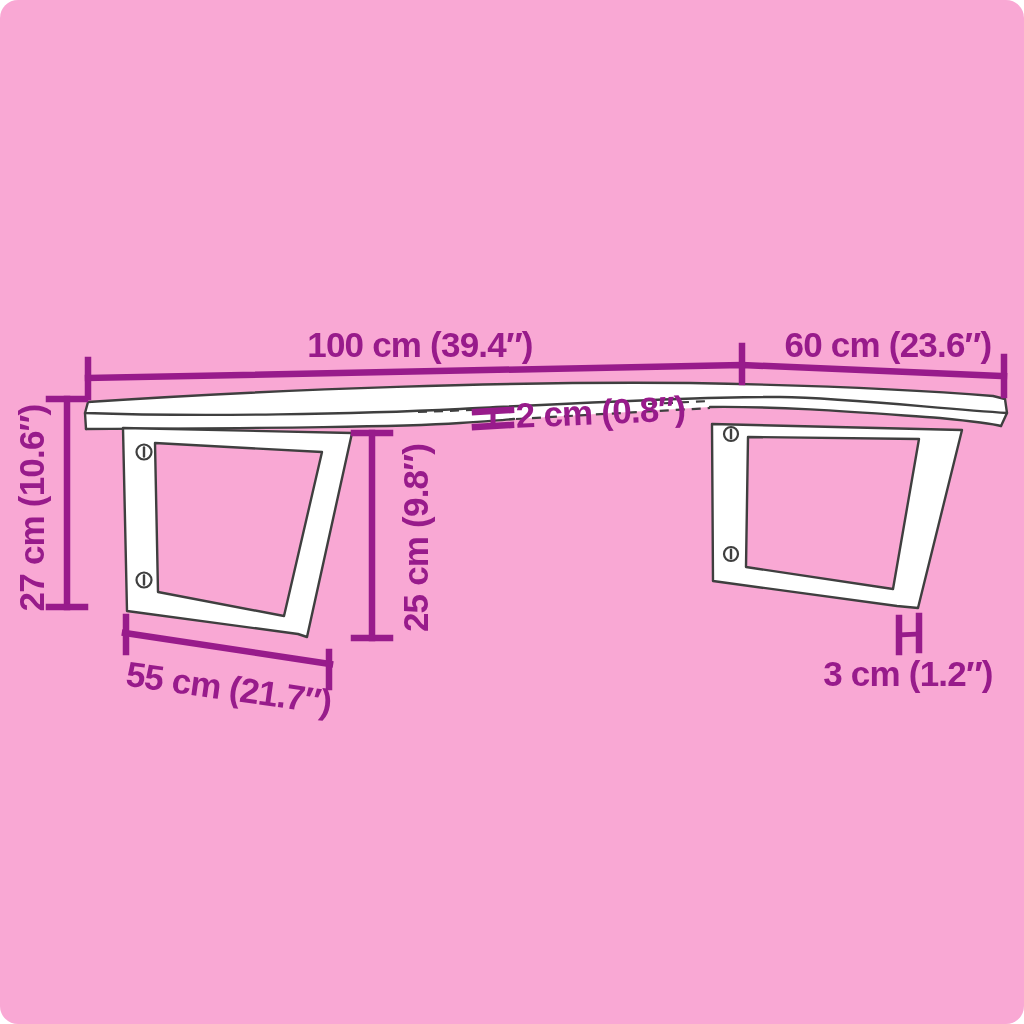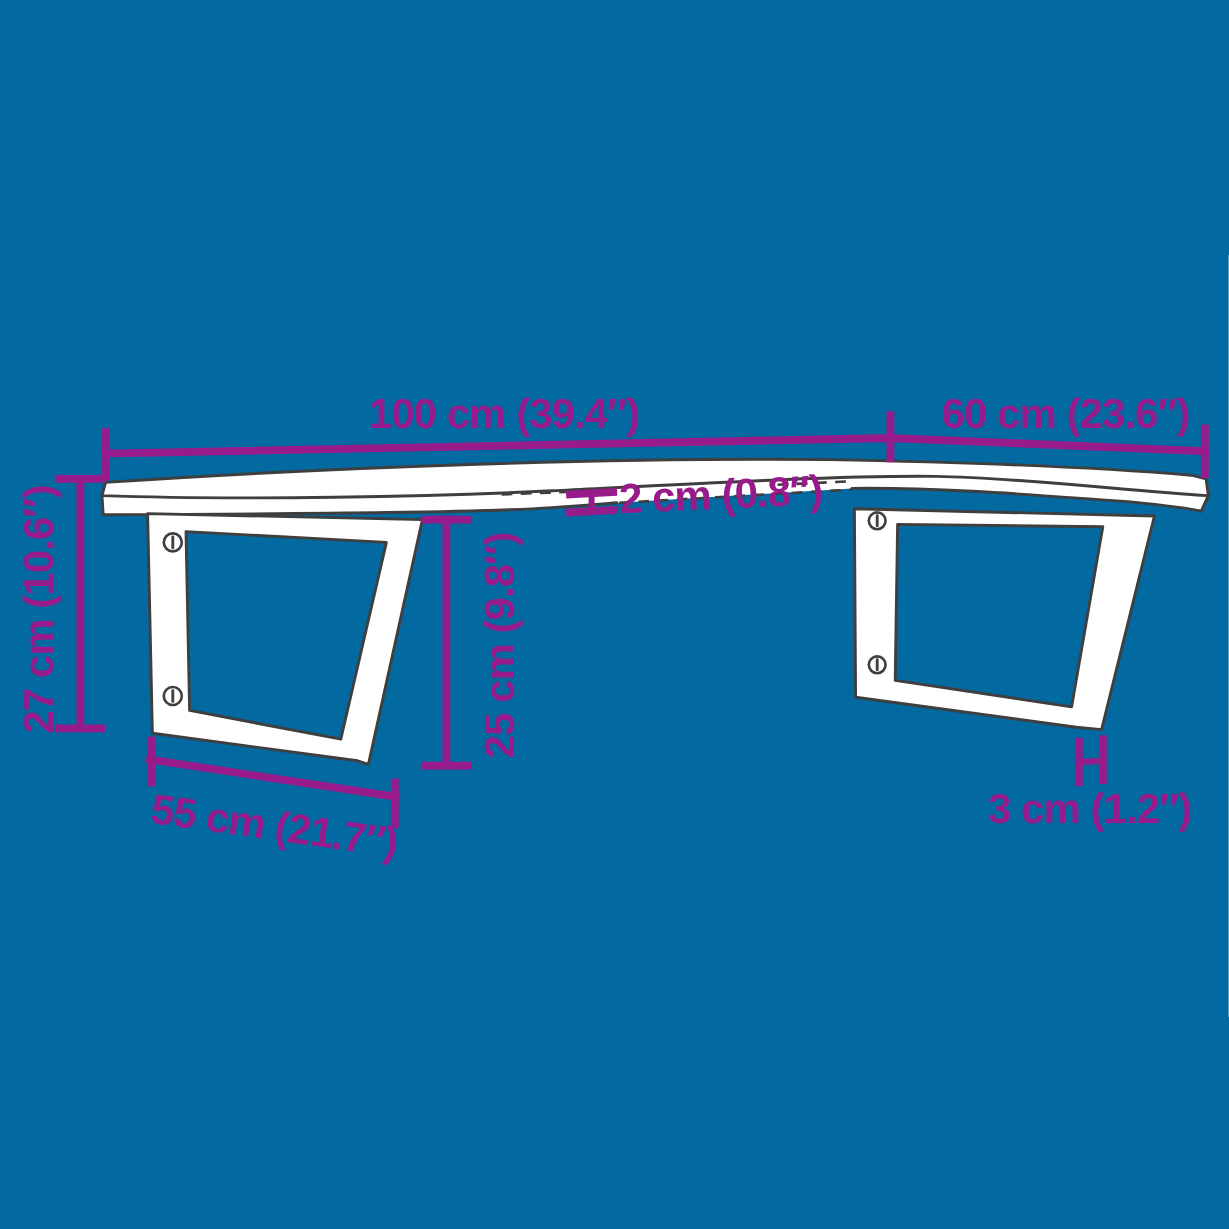--- a/index.html
+++ b/index.html
@@ -4,22 +4,23 @@
 <style>
   html, body {
     margin: 0;
     padding: 0;
     background: #ffffff;
   }
   .stage {
     position: relative;
     width: 1024px;
     height: 1024px;
-    background: #0369a1;
+    background: #f9a8d4;
     overflow: hidden;
+    border-radius: 18px;
   }
   svg text {
     font-family: "Liberation Sans", "DejaVu Sans", sans-serif;
     font-weight: 700;
     font-size: 35px;
     letter-spacing: -0.8px;
   }
   .outline {
     fill: #ffffff;
     stroke: #3f3f3f;

